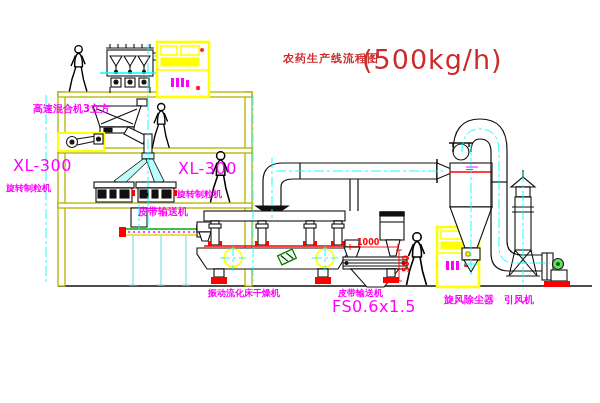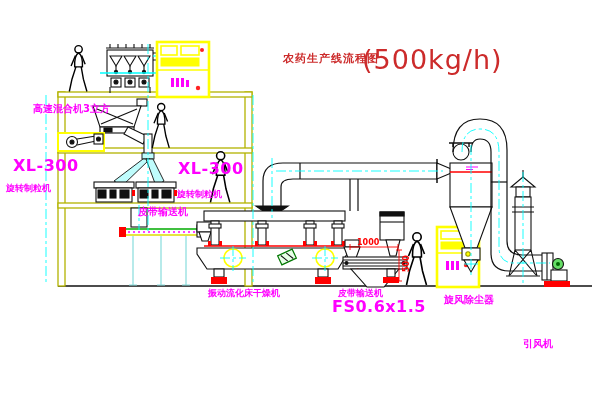--- a/index.html
+++ b/index.html
@@ -2,21 +2,21 @@
 <html><head>
 <meta charset="utf-8">
 <style>
   html,body{margin:0;padding:0;background:#fff;}
   .stage{position:relative;width:600px;height:403px;background:#ffffff;overflow:hidden;
          font-family:"DejaVu Sans",sans-serif;}
   .stage svg{position:absolute;left:0;top:0;}
   .lbl{position:absolute;color:#ff00ff;white-space:nowrap;line-height:1;}
   .lbl.small{font-size:10px;font-weight:bold;}
   .lbl.tiny{font-size:9px;font-weight:bold;}
-  .lbl.model{font-size:16px;font-weight:700;letter-spacing:0.5px;}
+  .lbl.model{font-size:16px;font-weight:400;letter-spacing:0.5px;}
   .lbl.dim{color:#ff0000;font-size:8px;font-weight:bold;}
   .lbl.dim-v{transform:rotate(-90deg);transform-origin:left top;}
   .title-zh{position:absolute;left:283px;top:51px;color:#cc2b2b;font-size:11px;font-weight:bold;letter-spacing:1px;}
   .title-cap{position:absolute;left:362px;top:44px;color:#cc2b2b;font-size:27px;font-weight:400;letter-spacing:1px;}
 </style>
 </head>
 <body>
 
 <div class="stage">
 
@@ -278,18 +278,18 @@
 <div class="lbl small" style="left:33px;top:104px;">高速混合机3立方</div>
 <div class="lbl model" style="left:13px;top:158px;">XL-300</div>
 <div class="lbl tiny" style="left:6px;top:184px;">旋转制粒机</div>
 <div class="lbl model" style="left:178px;top:161px;">XL-300</div>
 <div class="lbl tiny" style="left:177px;top:190px;">旋转制粒机</div>
 <div class="lbl small" style="left:138px;top:207px;">皮带输送机</div>
 <div class="lbl tiny" style="left:208px;top:289px;">振动流化床干燥机</div>
 <div class="lbl tiny" style="left:338px;top:289px;">皮带输送机</div>
 <div class="lbl model" style="left:332px;top:299px;">FS0.6x1.5</div>
 <div class="lbl small" style="left:444px;top:295px;">旋风除尘器</div>
-<div class="lbl small" style="left:523px;top:295px;margin-top:44px;">引风机</div>
+<div class="lbl small" style="left:504px;top:295px;">引风机</div>
 
 <div class="lbl dim" style="left:357px;top:239px;">1000</div>
 <div class="lbl dim dim-v" style="left:403px;top:272px;">500</div>
 
 </div>
 
 </body></html>

